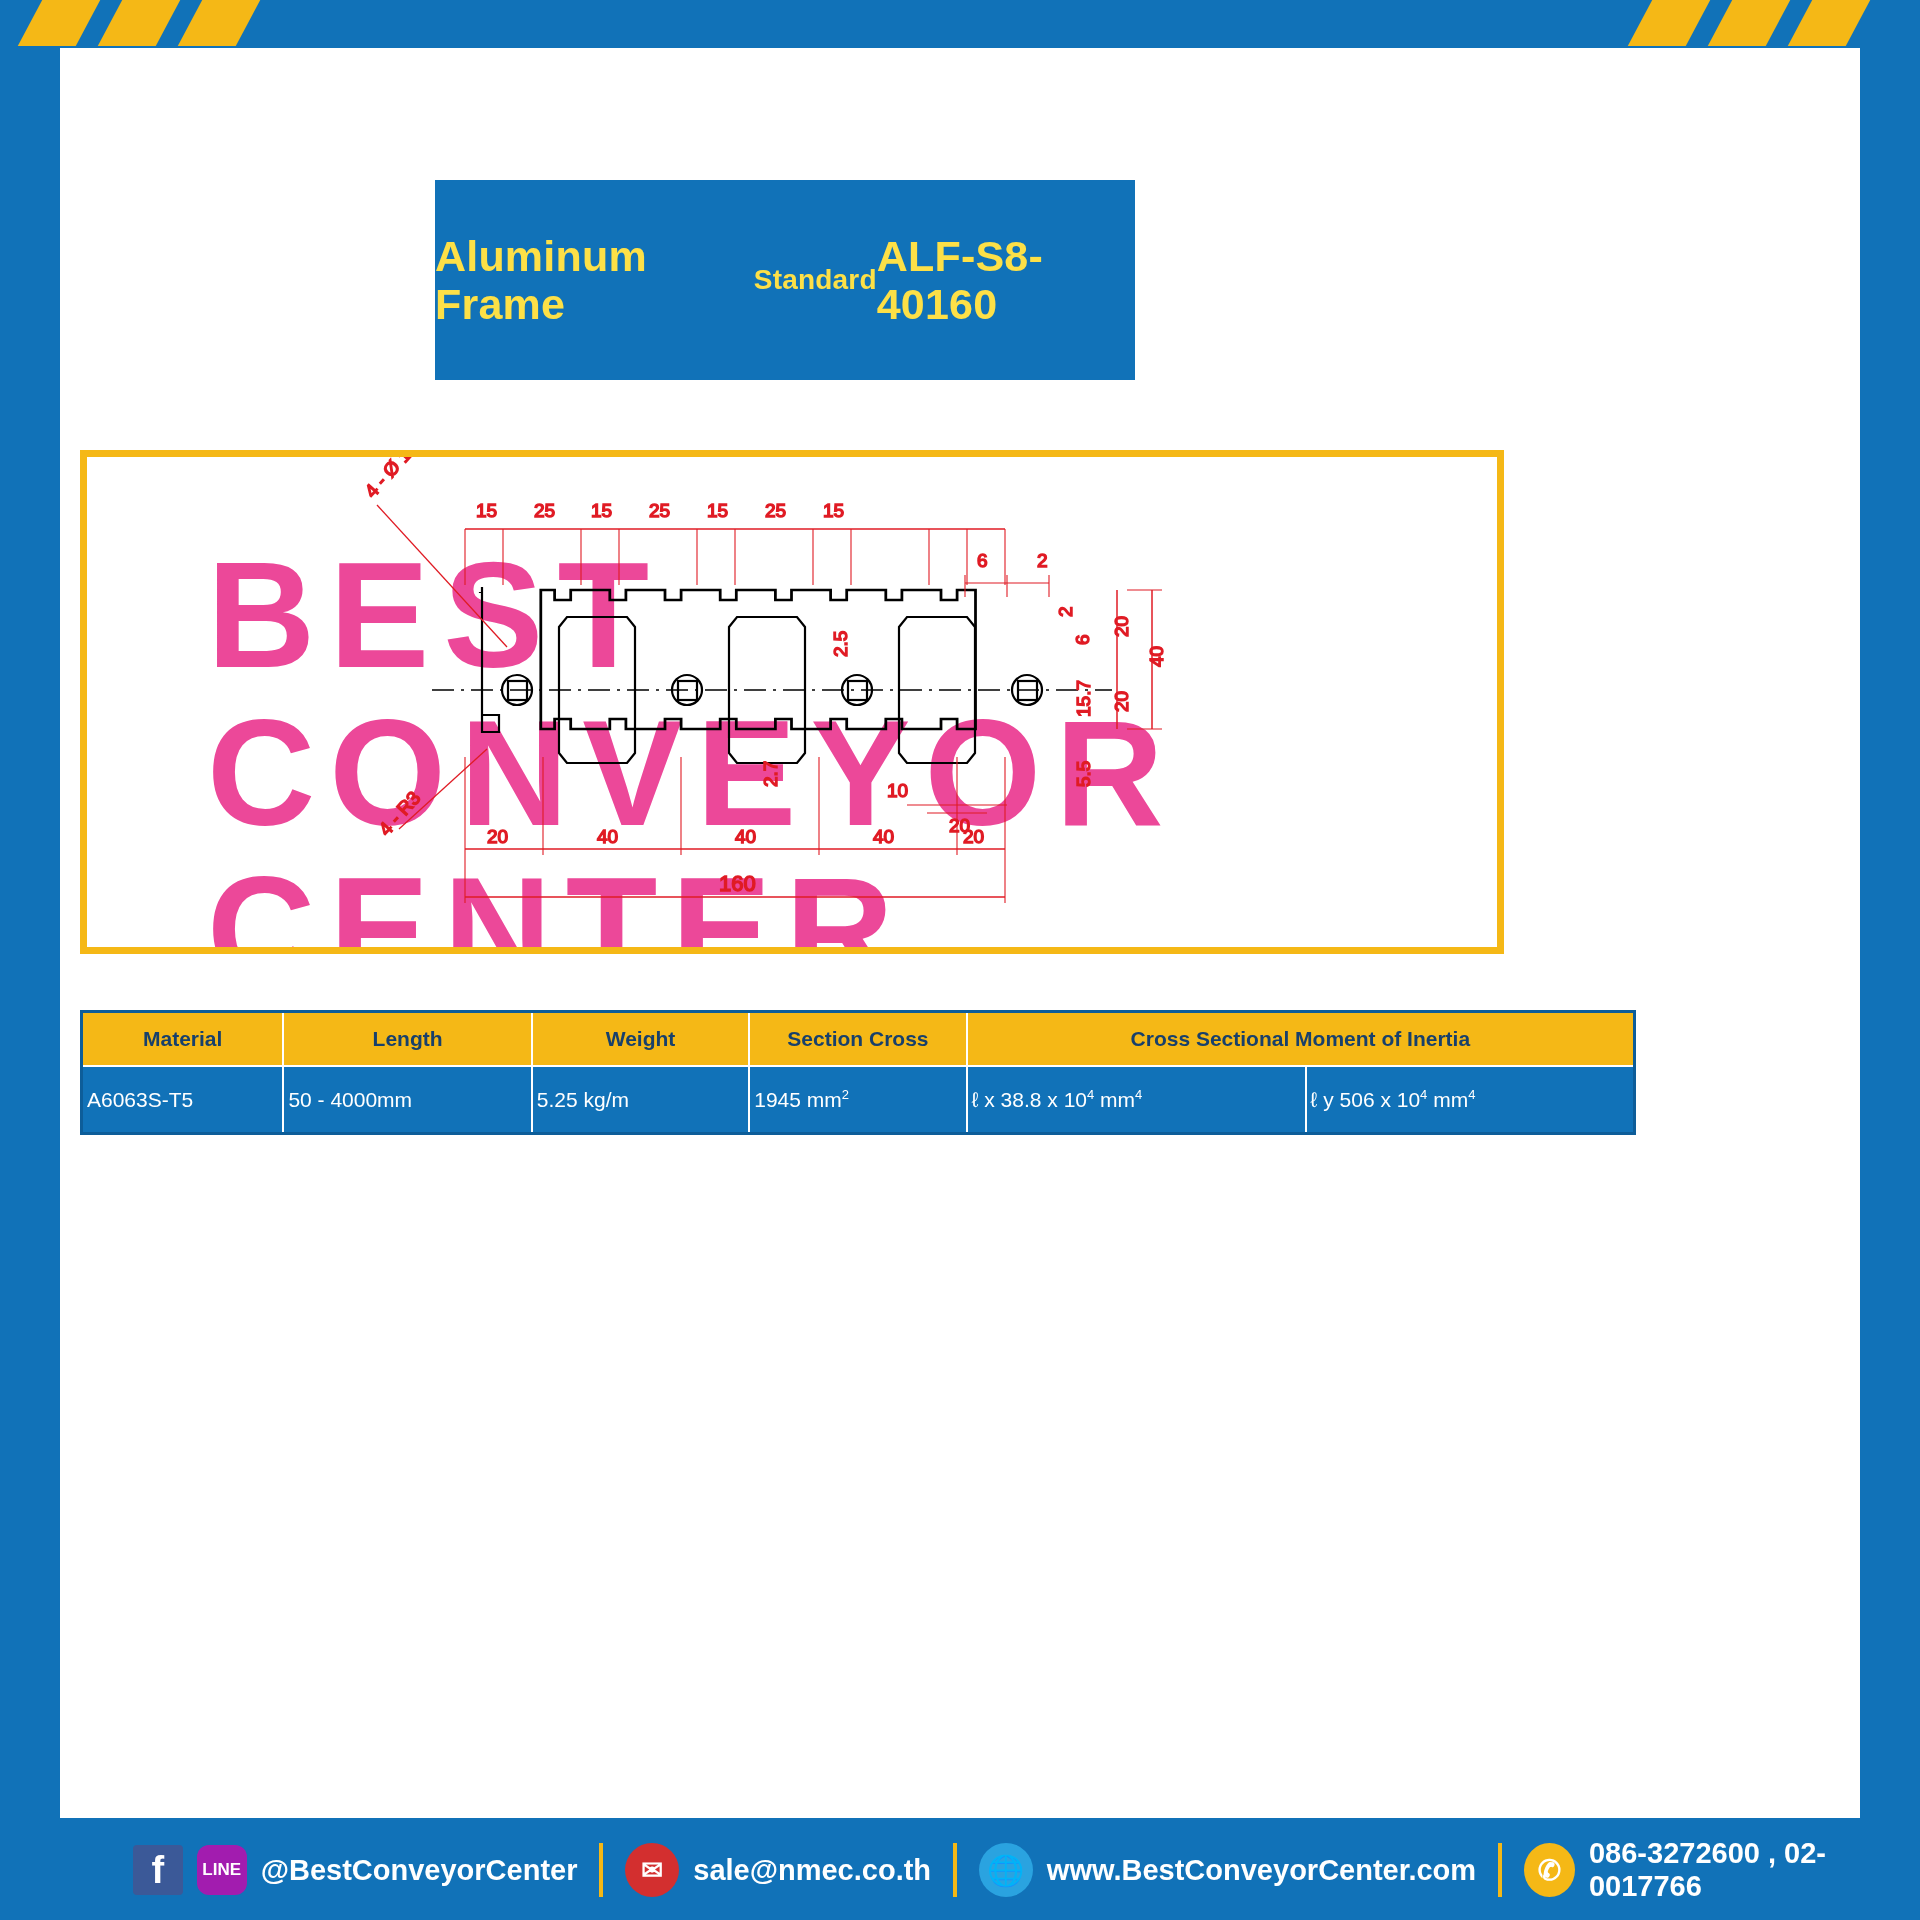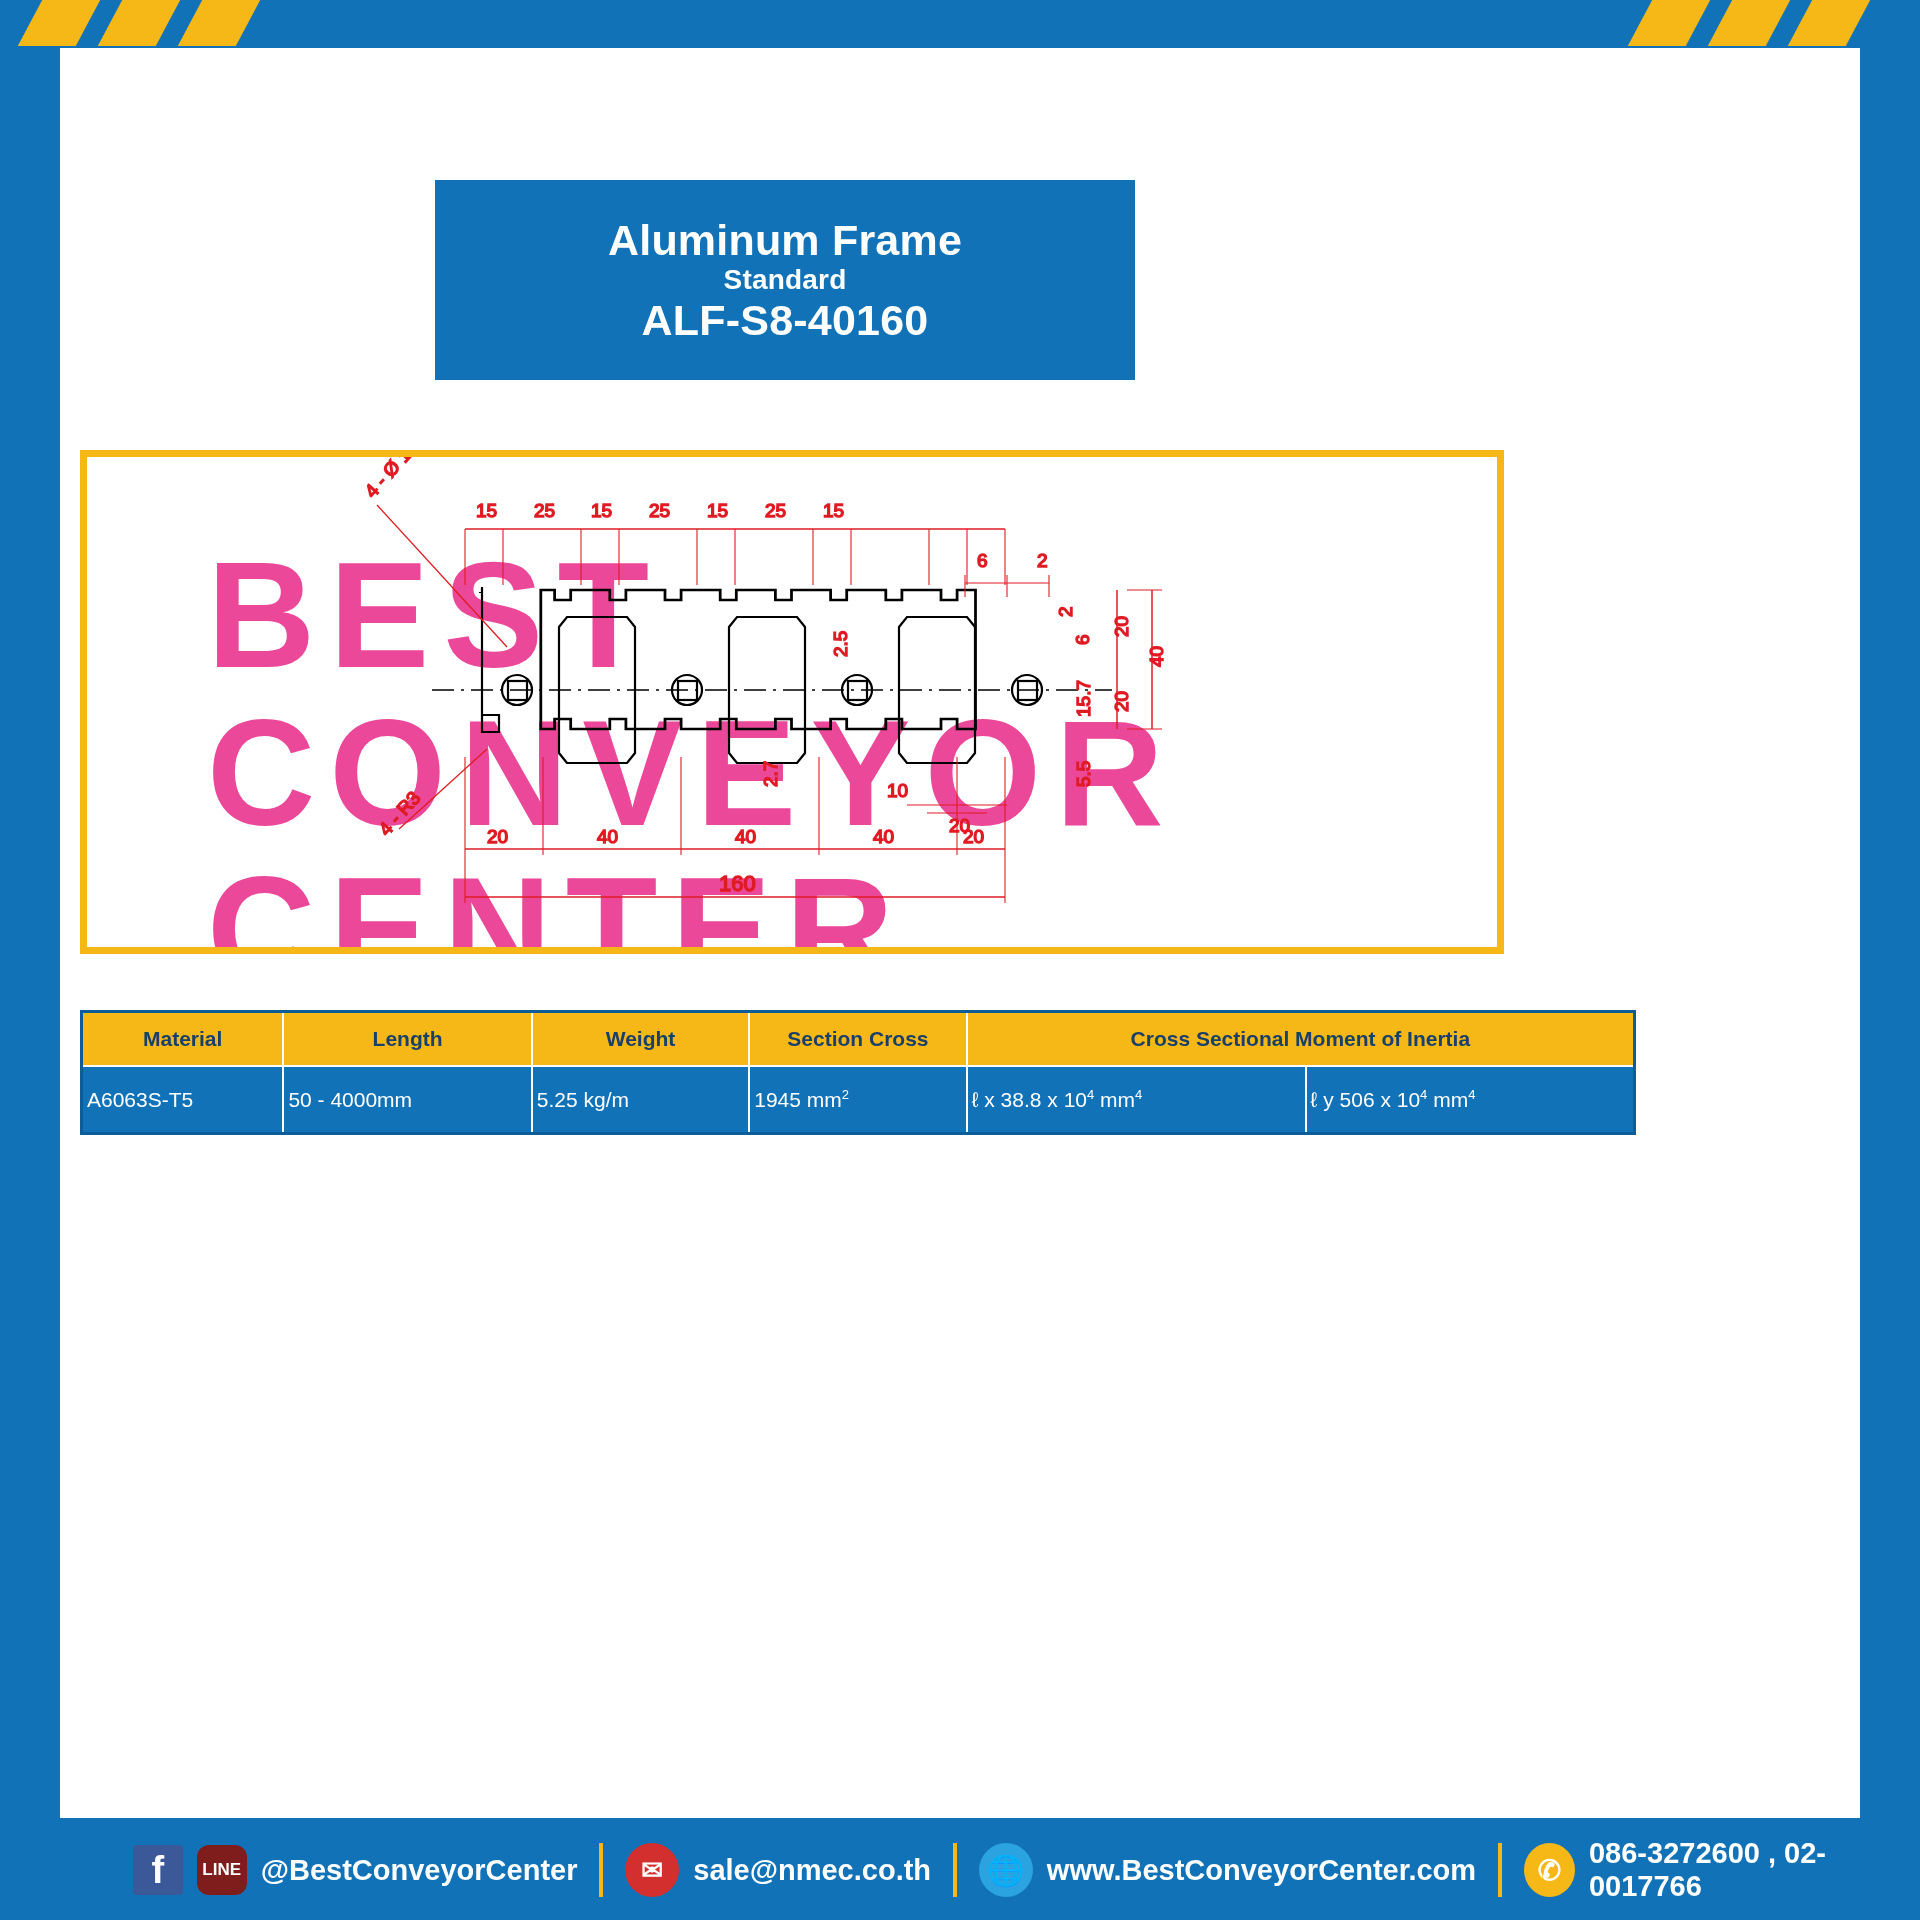--- a/index.html
+++ b/index.html
@@ -18,23 +18,23 @@
 
   
   .card{
     position:absolute;left:60px;top:48px;width:1800px;height:1770px;
     background:#ffffff;
   }
 
   
   .title-block{
     position:absolute;left:435px;top:180px;width:700px;height:200px;
-    background:#1172b8;display:flex;flex-direction:column;
+    background:#1172b8;display:flex;flex-direction:row;
     align-items:center;justify-content:center;
-    color:#ffffff;font-weight:bold;line-height:1.12;
+    color:#fde047;font-weight:bold;line-height:1.12;
   }
   .title-line{font-size:43px;letter-spacing:.2px;}
   .title-line.small{font-size:28px;}
 
   
   .drawing-frame{
     position:absolute;left:80px;top:450px;width:1410px;height:490px;
     border:7px solid #f5b816;background:#fff;overflow:hidden;
   }
   .wm{
@@ -65,21 +65,21 @@
     background:#1172b8;display:flex;align-items:center;
     color:#ffffff;font-weight:bold;
   }
   .f-item{display:flex;align-items:center;gap:14px;}
   .f-sep{width:4px;height:54px;background:#f5b816;margin:0 22px;}
   .f-txt{font-size:29px;}
   .f-txt.small{font-size:29px;}
   .ico{display:inline-flex;align-items:center;justify-content:center;}
   .ico-fb{width:50px;height:50px;background:#3b5998;color:#fff;font-size:38px;
           font-weight:bold;border-radius:4px;line-height:48px;}
-  .ico-line{width:50px;height:50px;background:#7f1d1d;color:#fff;font-size:17px;
+  .ico-line{width:50px;height:50px;background:#a21caf;color:#fff;font-size:17px;
             font-weight:bold;border-radius:12px;display:flex;align-items:center;justify-content:center;}
   .ico-mail{width:54px;height:54px;border-radius:50%;background:#d32f2f;color:#fff;
             font-size:26px;display:flex;align-items:center;justify-content:center;}
   .ico-web{width:54px;height:54px;border-radius:50%;background:#2aa3e0;color:#fff;
             font-size:30px;display:flex;align-items:center;justify-content:center;}
   .ico-tel{width:54px;height:54px;border-radius:50%;background:#f5b816;color:#fff;
            font-size:28px;display:flex;align-items:center;justify-content:center;}
 </style>
 </head>
 <body>

